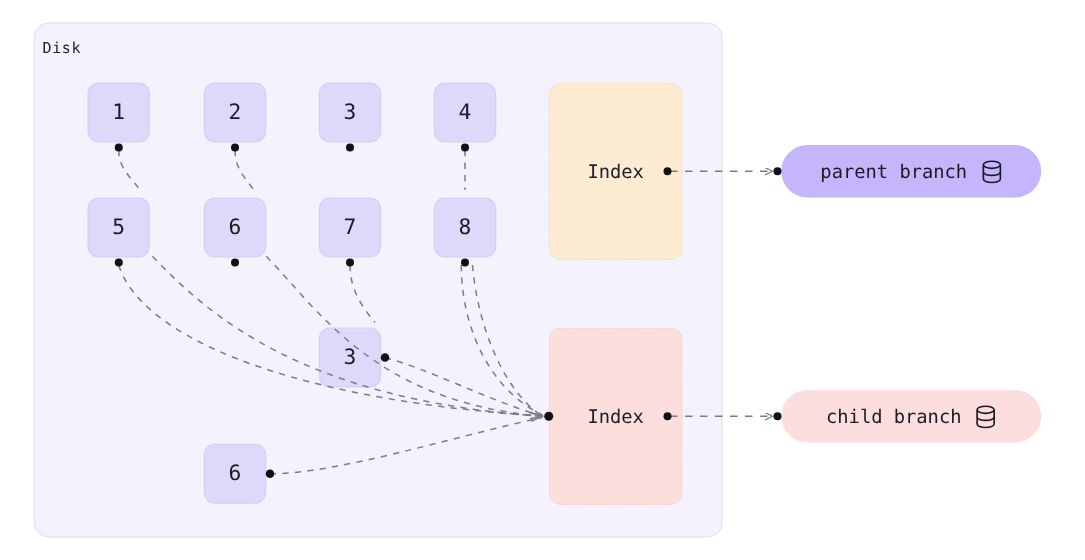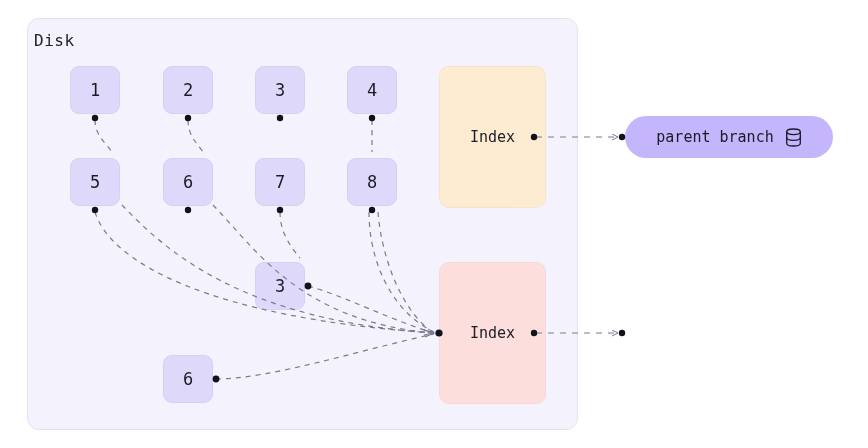--- a/index.html
+++ b/index.html
@@ -36,21 +36,21 @@
     border: 1px solid #e4e1f3;
     border-radius: 12px;
     box-sizing: border-box;
     z-index: 1;
   }
   .disk-label {
     position: absolute;
     left: 34px;
     top: 31px;
     font-family: "DejaVu Sans Mono", monospace;
-    font-size: 16px;
+    font-size: 12px;
     color: #20202a;
     letter-spacing: 0.5px;
     z-index: 3;
   }
   .node {
     position: absolute;
     width: 50px;
     height: 48px;
     background: #ded9fa;
     border: 1px solid #d6d0f6;
@@ -200,14 +200,24 @@
     <span>parent branch</span>
     <span class="db-icon">
       <svg viewBox="0 0 18 20" xmlns="http://www.w3.org/2000/svg" width="17" height="19">
         <ellipse cx="9" cy="4" rx="7.2" ry="3" fill="none" stroke="#1b1b24" stroke-width="1.4"></ellipse>
         <path d="M1.8,4 L1.8,16 C1.8,17.7 5,19 9,19 C13,19 16.2,17.7 16.2,16 L16.2,4" fill="none" stroke="#1b1b24" stroke-width="1.4"></path>
         <path d="M1.8,10 C1.8,11.7 5,13 9,13 C13,13 16.2,11.7 16.2,10" fill="none" stroke="#1b1b24" stroke-width="1.4"></path>
       </svg>
     </span>
   </div>
 
+  <div class="branch-pill branch-child">
+    <span>child branch</span>
+    <span class="db-icon">
+      <svg viewBox="0 0 18 20" xmlns="http://www.w3.org/2000/svg" width="17" height="19">
+        <ellipse cx="9" cy="4" rx="7.2" ry="3" fill="none" stroke="#1b1b24" stroke-width="1.4"></ellipse>
+        <path d="M1.8,4 L1.8,16 C1.8,17.7 5,19 9,19 C13,19 16.2,17.7 16.2,16 L16.2,4" fill="none" stroke="#1b1b24" stroke-width="1.4"></path>
+        <path d="M1.8,10 C1.8,11.7 5,13 9,13 C13,13 16.2,11.7 16.2,10" fill="none" stroke="#1b1b24" stroke-width="1.4"></path>
+      </svg>
+    </span>
+  </div>
 
 </div>
 
 </body></html>

